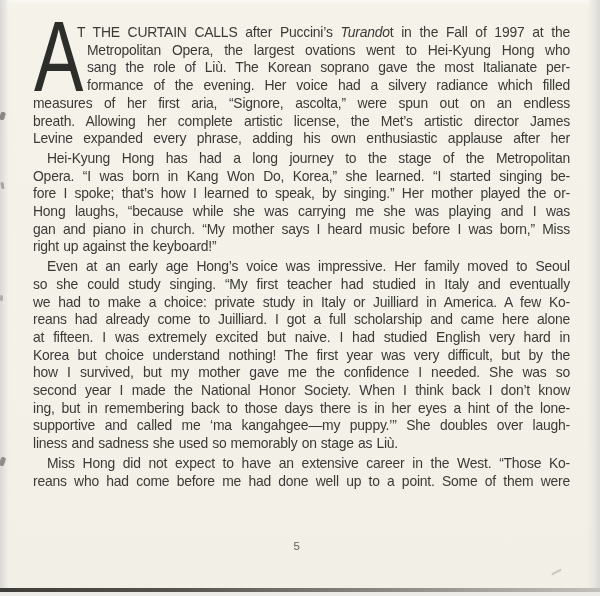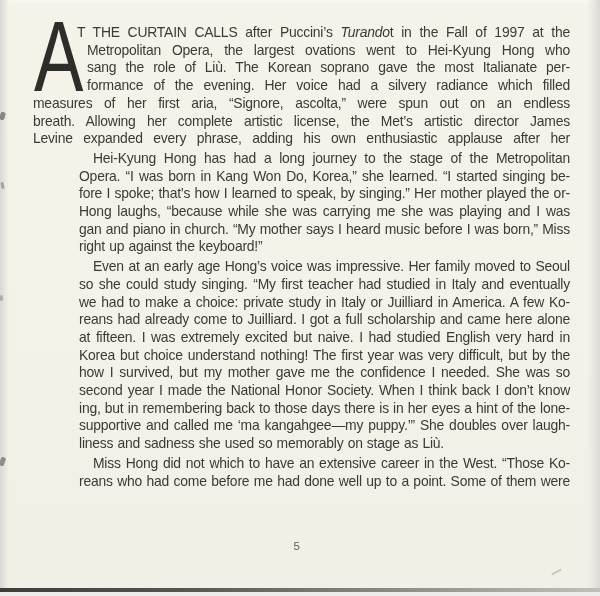--- a/index.html
+++ b/index.html
@@ -24,21 +24,21 @@
   .mark.m1{left:0;top:112px;width:5px;height:8px;transform:rotate(18deg);}
   .mark.m2{left:1px;top:182px;width:3px;height:7px;opacity:.5;transform:rotate(-12deg);}
   .mark.m3{left:0;top:295px;width:3px;height:6px;opacity:.4;}
   .mark.m4{left:0;top:457px;width:5px;height:9px;opacity:.7;transform:rotate(20deg);}
   .scratch{position:absolute;left:551px;top:571px;width:11px;height:2px;
     background:#c9c7c1;transform:rotate(-28deg);border-radius:1px;}
 
   
   .col{position:absolute;left:33px;top:24px;width:537px;color:#3b3a37;}
   .para{margin:0;}
-  .para + .para{margin-top:2px;margin-left:46px;}
+  .para + .para{margin-top:2px;}
   .ln{
     font-size:13.9px;line-height:17.7px;letter-spacing:-0.2px;
     text-align:justify;text-align-last:justify;
     word-spacing:0.5px;
   }
   .ln.endp{text-align-last:left;}
   .ln.l1{padding-left:44px;}
   .ln.l2{padding-left:54px;}
   .ln.ind{padding-left:14px;}
   .it{font-style:italic;}
@@ -90,21 +90,21 @@
       <div class="ln">at fifteen. I was extremely excited but naive. I had studied English very hard in</div>
       <div class="ln">Korea but choice understand nothing! The first year was very difficult, but by the</div>
       <div class="ln">how I survived, but my mother gave me the confidence I needed. She was so</div>
       <div class="ln">second year I made the National Honor Society. When I think back I don’t know</div>
       <div class="ln">ing, but in remembering back to those days there is in her eyes a hint of the lone-</div>
       <div class="ln">supportive and called me ‘ma kangahgee—my puppy.’” She doubles over laugh-</div>
       <div class="ln endp">liness and sadness she used so memorably on stage as Liù.</div>
     </div>
 
     <div class="para">
-      <div class="ln ind">Miss Hong did not which to have an extensive career in the West. “Those Ko-</div>
+      <div class="ln ind">Miss Hong did not expect to have an extensive career in the West. “Those Ko-</div>
       <div class="ln">reans who had come before me had done well up to a point. Some of them were</div>
     </div>
 
   </div>
 
   <div class="pagenum">5</div>
 
   <div class="edge-top"></div>
   <div class="edge-left"></div>
   <div class="edge-right"></div>

